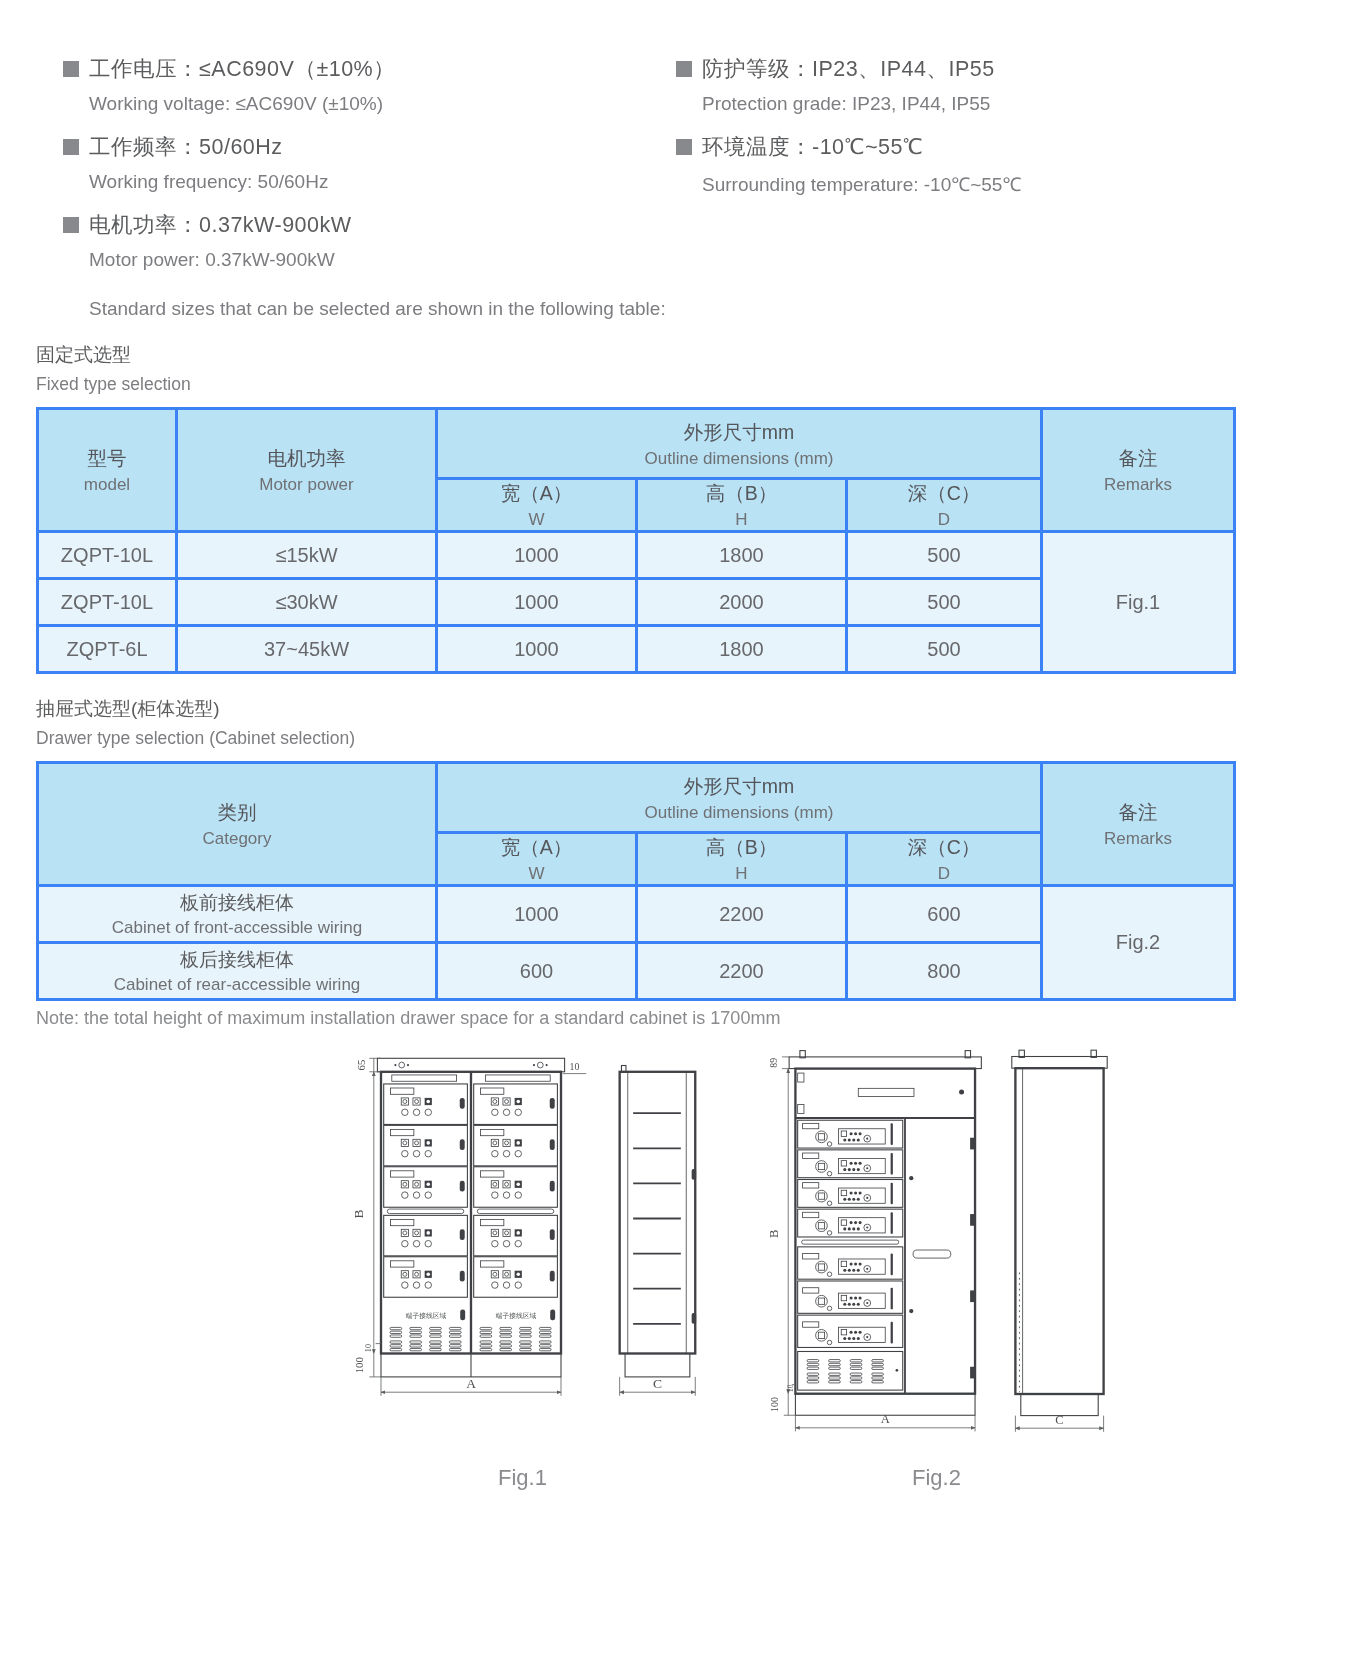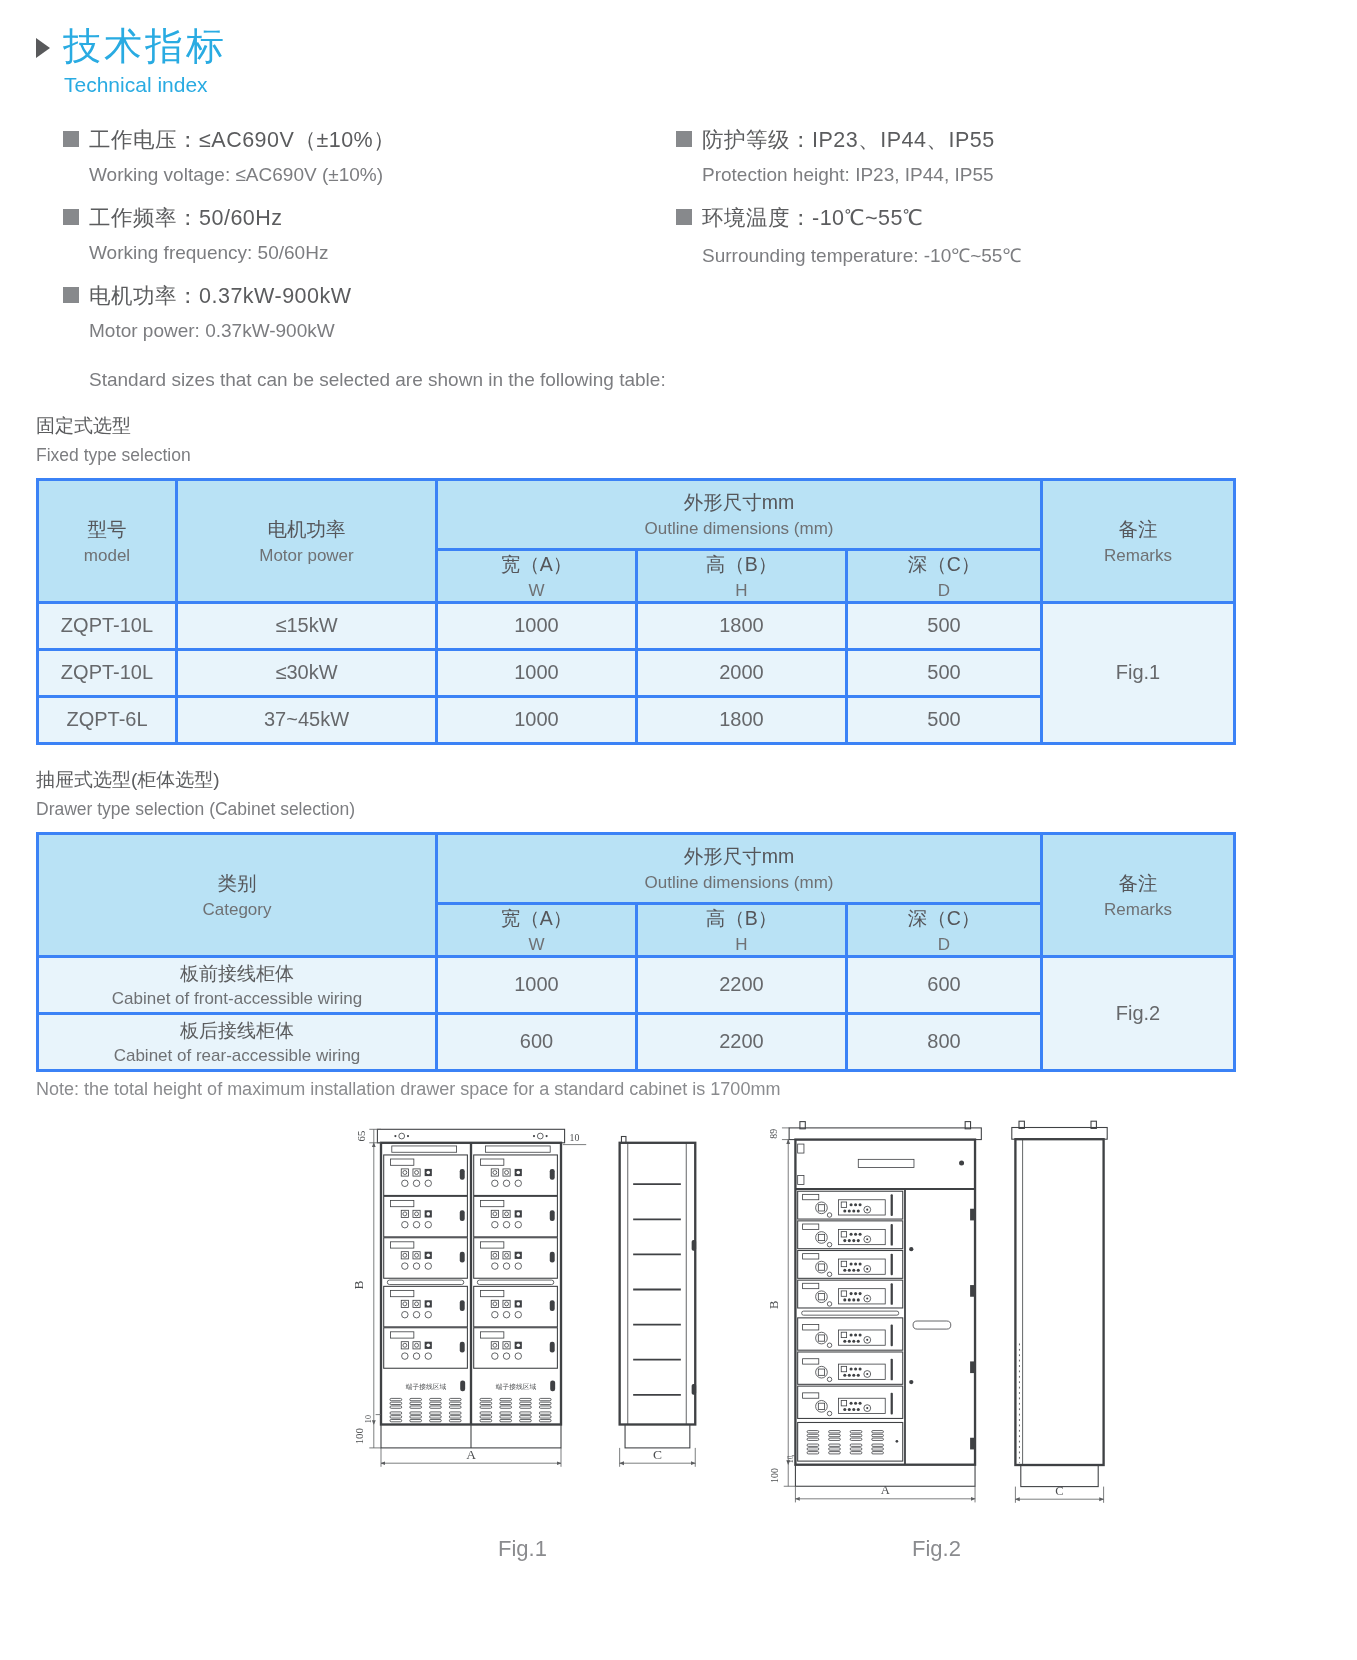--- a/index.html
+++ b/index.html
@@ -57,27 +57,20 @@
   .fl{fill:#3f4144;stroke:none;}
   .dim{stroke:#5d5f61;stroke-width:0.9;fill:none;}
   .dimt{fill:#4c4e50;font-family:"Liberation Serif",serif;}
   .tinytext{fill:#4c4e50;font-size:7.5px;}
 </style>
 </head>
 <body>
 
 <div class="page">
 
-  <header>
-    <div class="title-row">
-      <span class="tri"></span>
-      <h1 class="page-title">技术指标</h1>
-    </div>
-    <div class="page-subtitle">Technical index</div>
-  </header>
 
   <section class="specs">
     <div class="spec-col-left">
       <div class="spec-item">
         <div class="zh-line">
             <span class="bullet"></span>
             <span>工作电压：≤AC690V（±10%）</span>
           </div>
         <div class="en-line">Working voltage: ≤AC690V (±10%)</div>
       </div>
@@ -95,21 +88,21 @@
           </div>
         <div class="en-line">Motor power: 0.37kW-900kW</div>
       </div>
     </div>
     <div class="spec-col-right">
       <div class="spec-item">
         <div class="zh-line">
             <span class="bullet"></span>
             <span>防护等级：IP23、IP44、IP55</span>
           </div>
-        <div class="en-line">Protection height: IP23, IP44, IP55</div>
+        <div class="en-line">Protection grade: IP23, IP44, IP55</div>
       </div>
       <div class="spec-item">
         <div class="zh-line">
             <span class="bullet"></span>
             <span>环境温度：-10℃~55℃</span>
           </div>
         <div class="en-line">Surrounding temperature: -10℃~55℃</div>
       </div>
     </div>
   </section>

